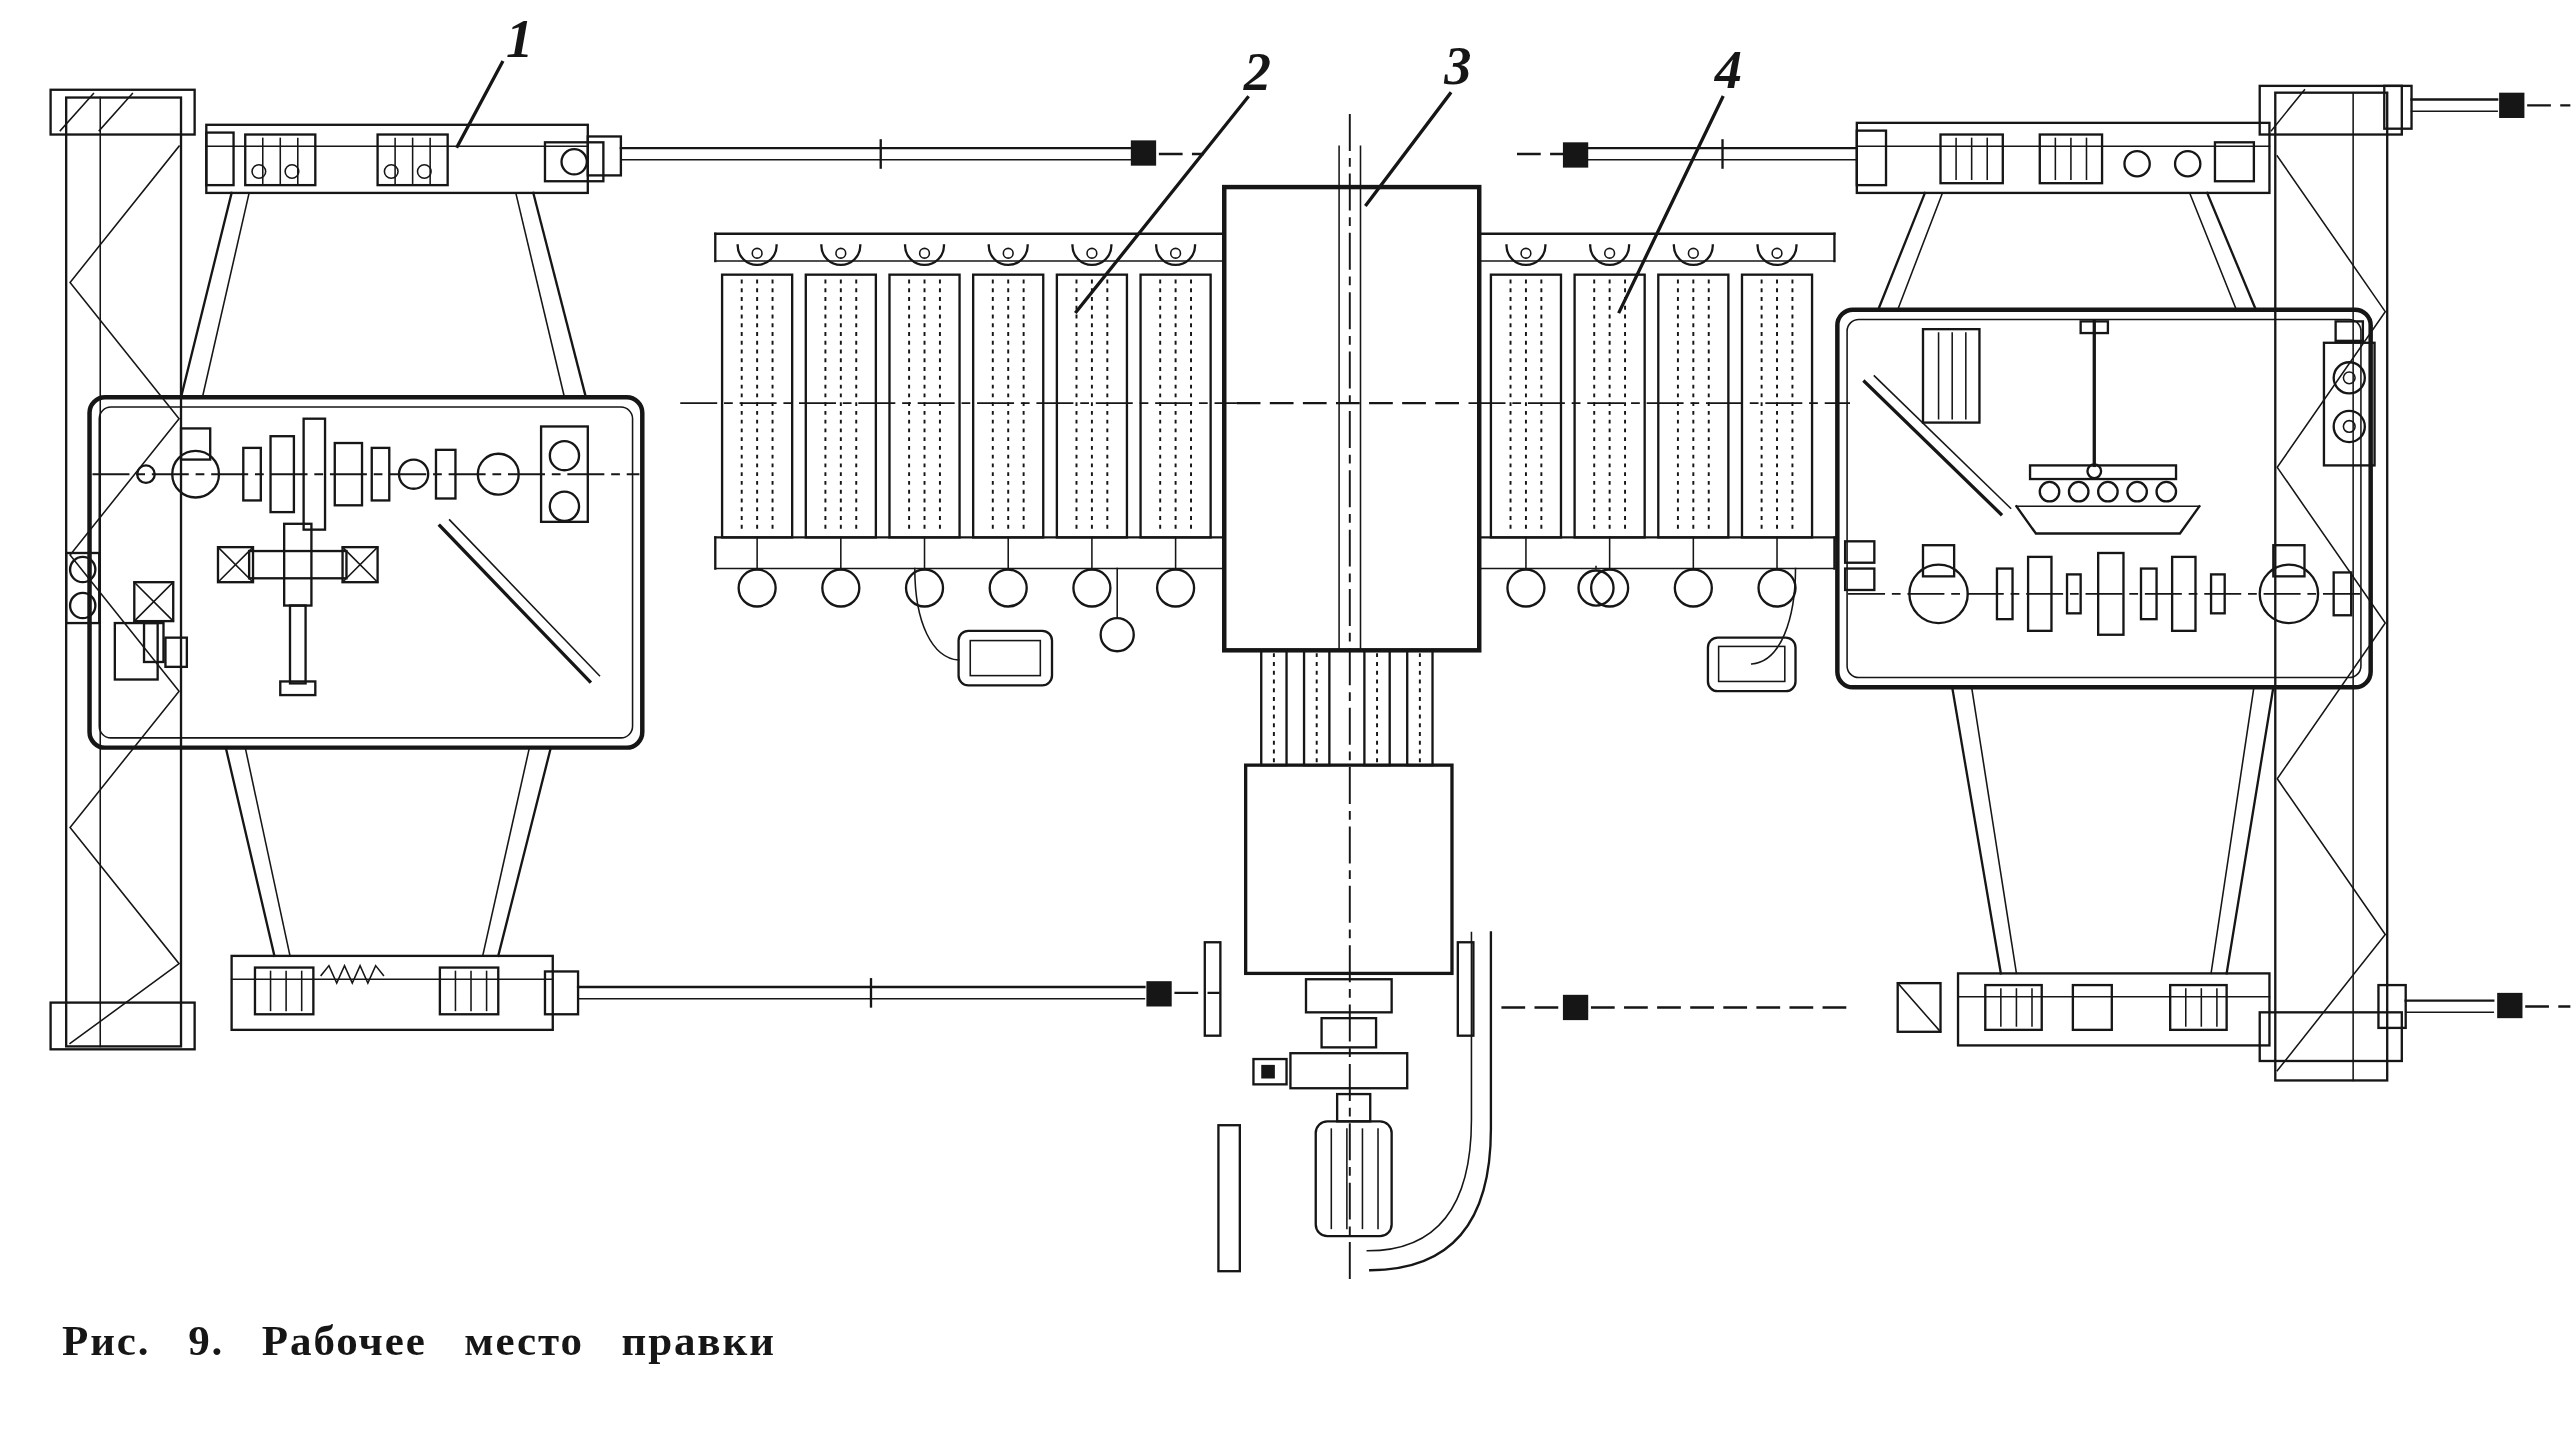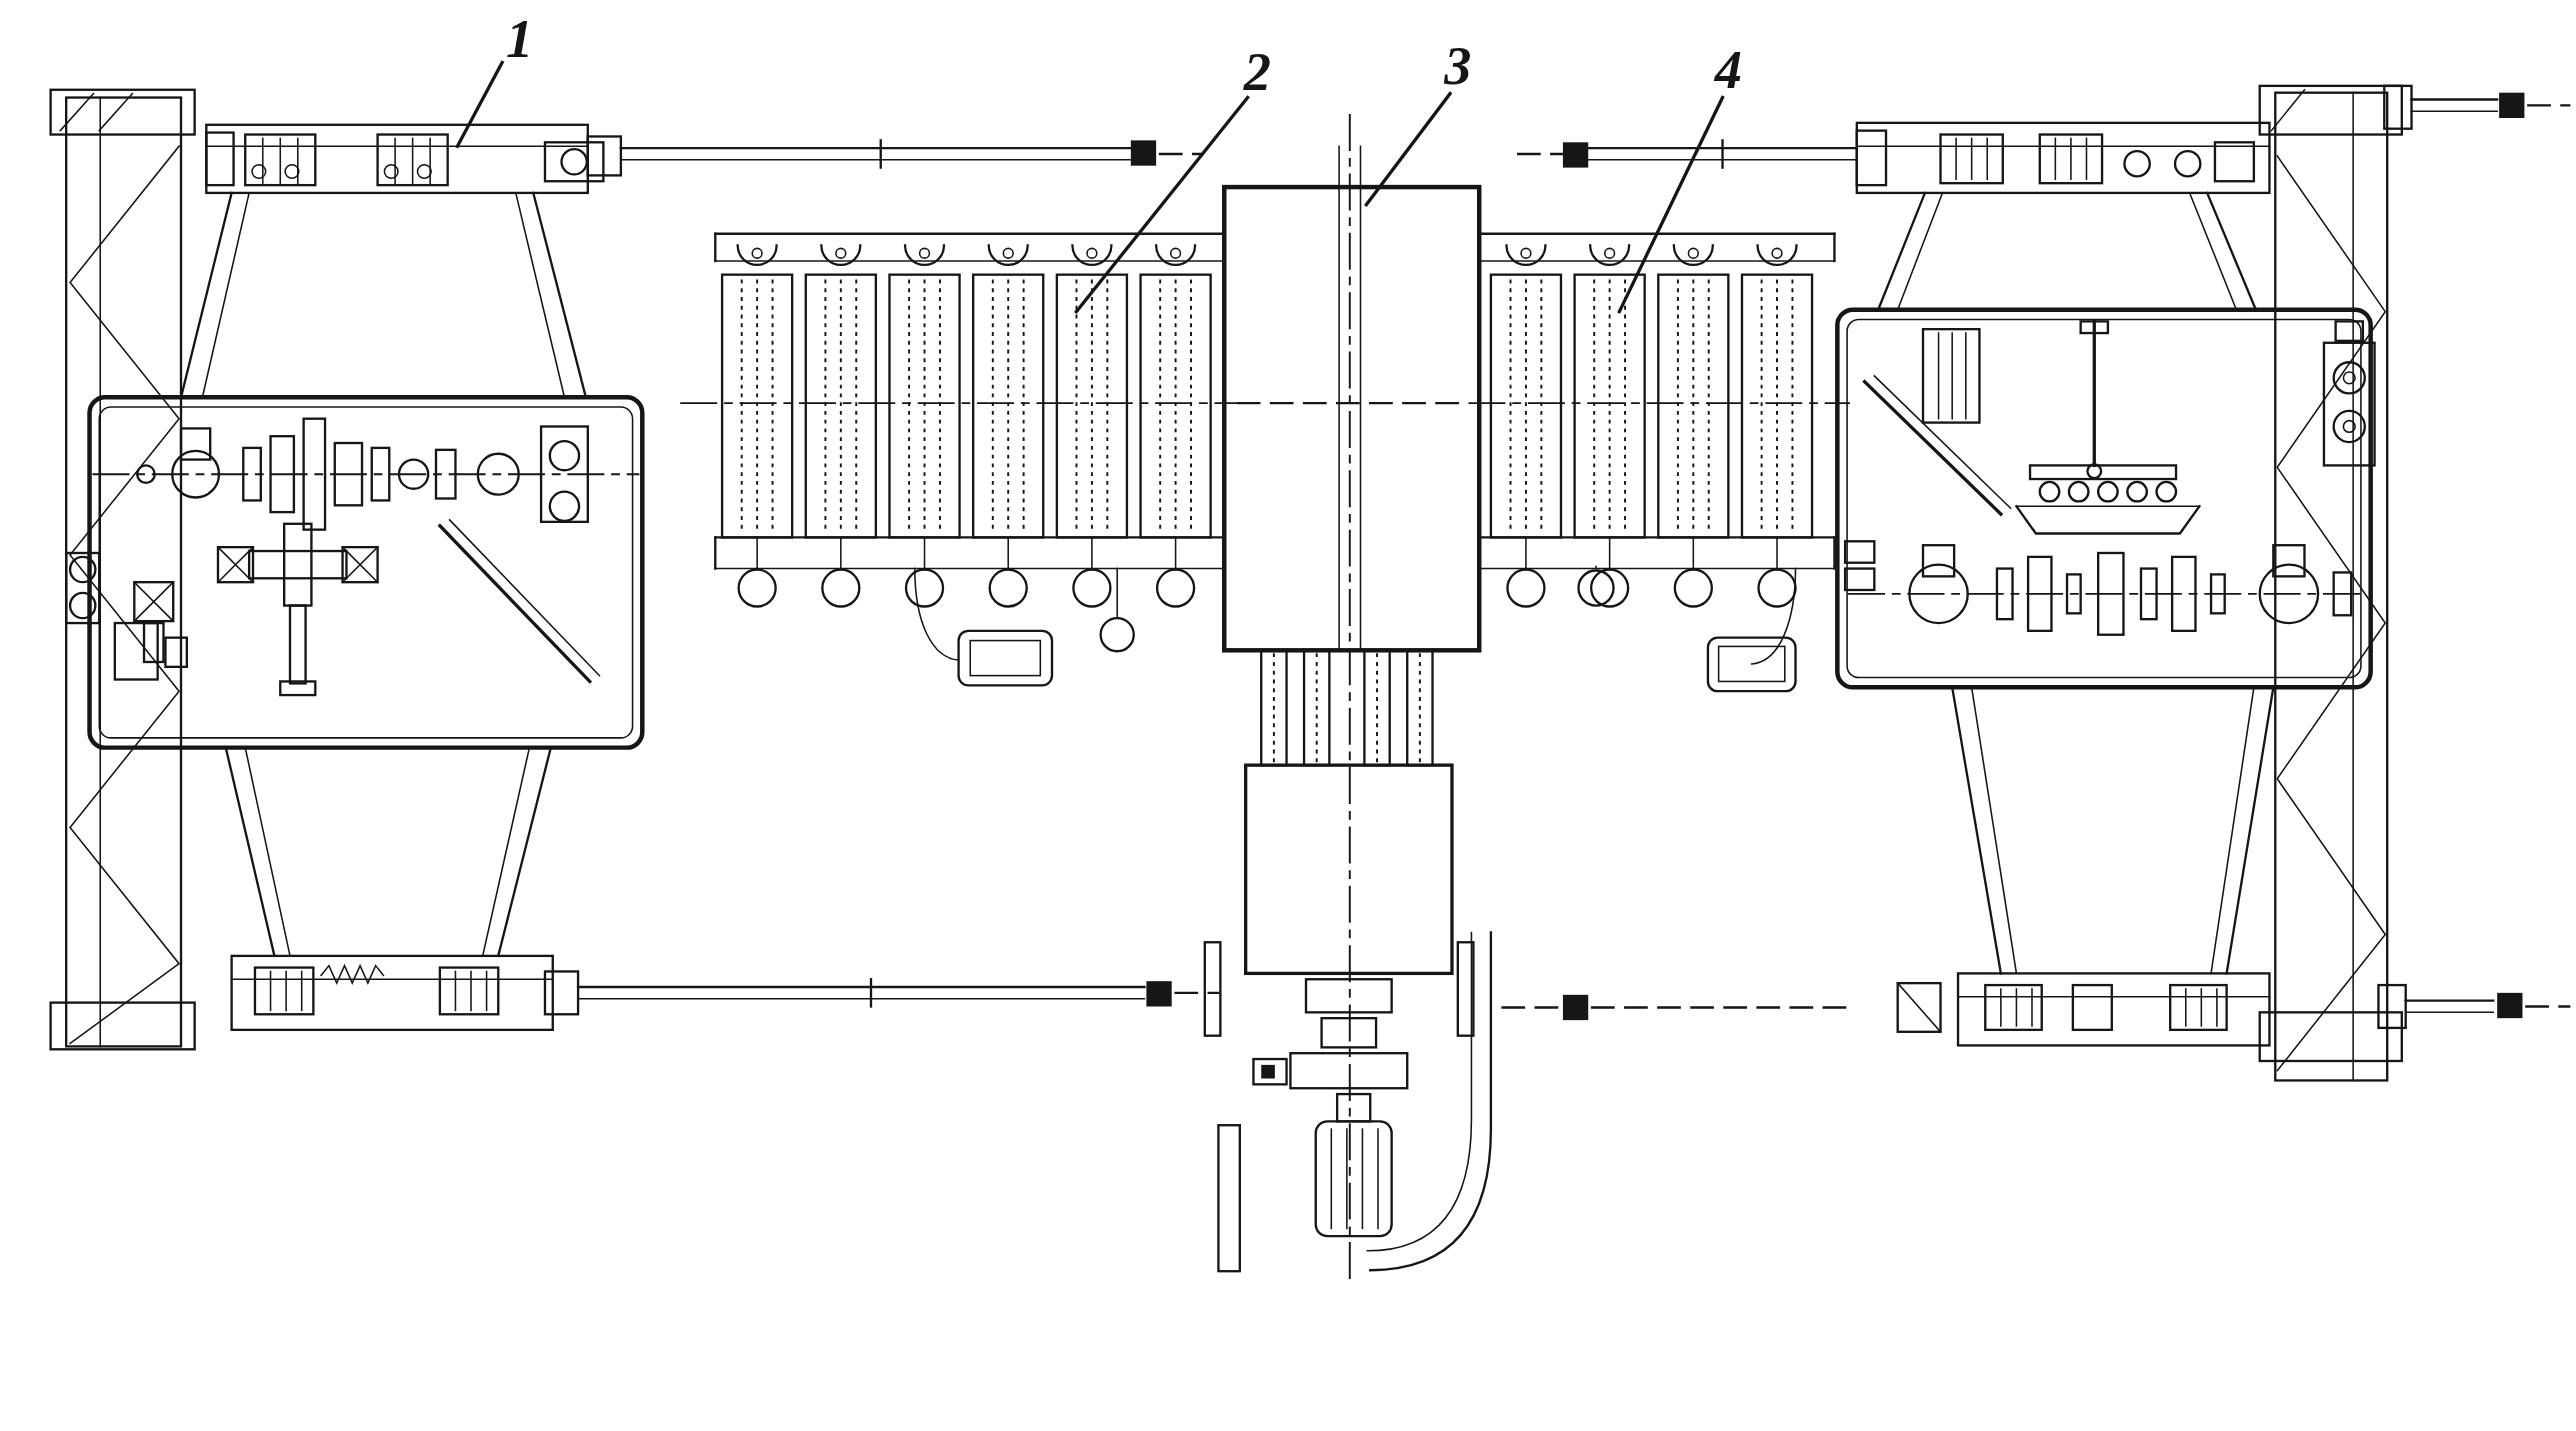--- a/index.html
+++ b/index.html
@@ -460,15 +460,16 @@
       <text x="1484" y="86" class="label-num">3</text>
     </g>
     <g>
       <line x1="1770" y1="100" x2="1664" y2="320" class="ln3"></line>
       <text x="1762" y="90" class="label-num">4</text>
     </g>
   </g>
 
 </svg>
 
+<div class="caption">Рис. 9. Рабочее место правки</div>
 
 </div>
 
 
 </body></html>

